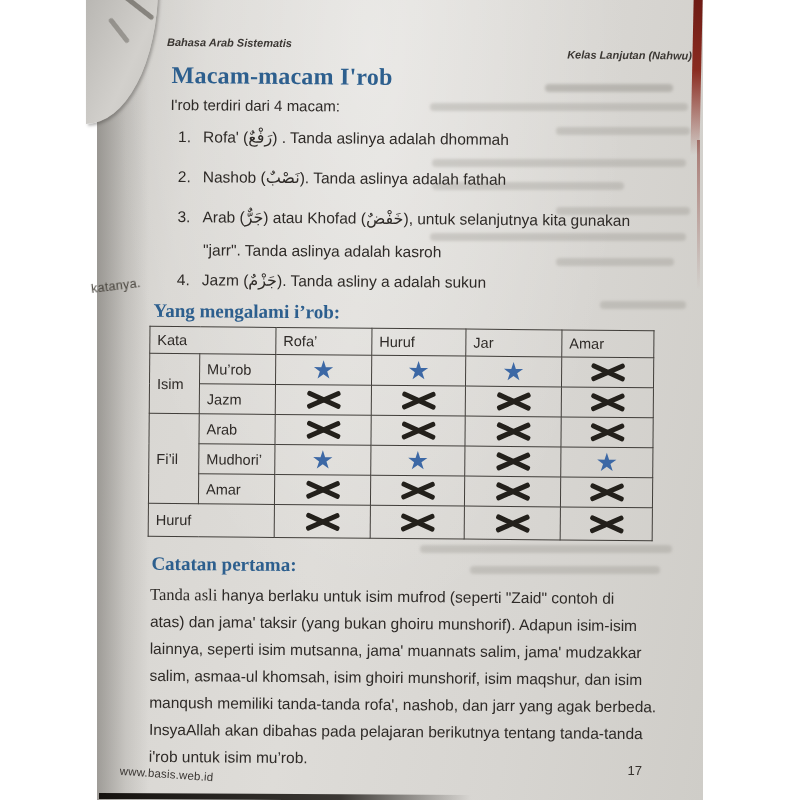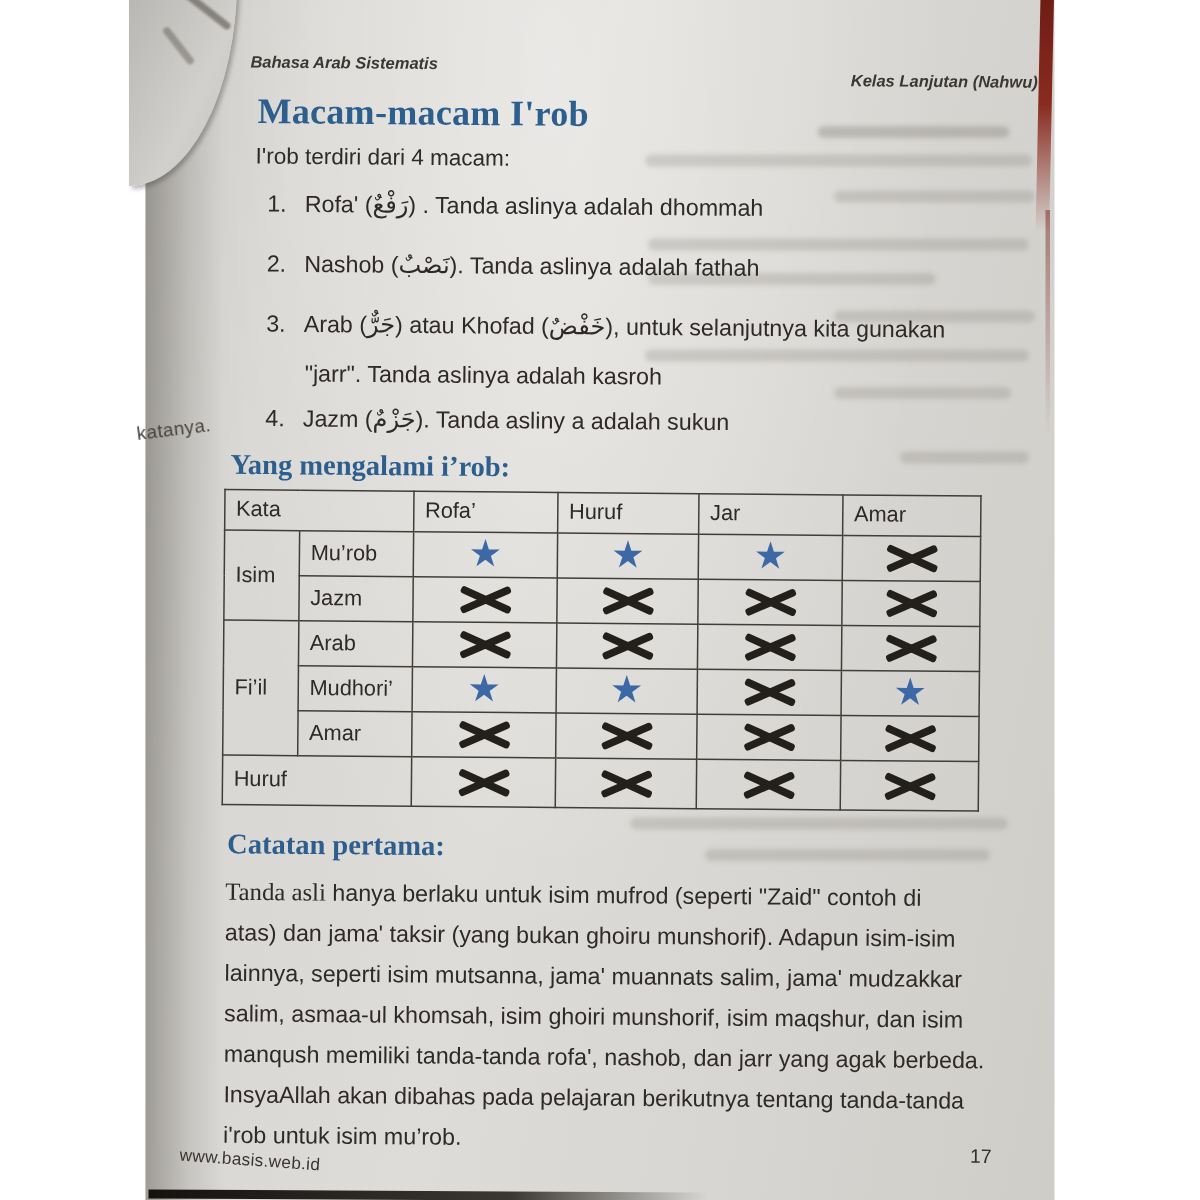--- a/index.html
+++ b/index.html
@@ -234,16 +234,16 @@
       <div><span class="lead">Tanda asli</span> <span>hanya berlaku untuk isim mufrod (seperti "Zaid" contoh di</span></div>
       <div>atas) dan jama' taksir (yang bukan ghoiru munshorif). Adapun isim-isim</div>
       <div>lainnya, seperti  isim mutsanna, jama' muannats salim, jama' mudzakkar</div>
       <div>salim, asmaa-ul khomsah, isim ghoiri munshorif, isim maqshur, dan isim</div>
       <div>manqush memiliki tanda-tanda rofa', nashob, dan jarr yang agak berbeda.</div>
       <div>InsyaAllah akan dibahas pada pelajaran berikutnya tentang tanda-tanda</div>
       <div>i'rob untuk isim mu’rob.</div>
     </div>
 
     <div class="abs foot-left" style="left:126px;top:768px">www.basis.web.id</div>
-    <div class="abs foot-right" style="left:653px;top:759px">17</div>
+    <div class="abs foot-right" style="left:634px;top:759px">17</div>
 
   </div>
 </div>
 
 </body></html>

